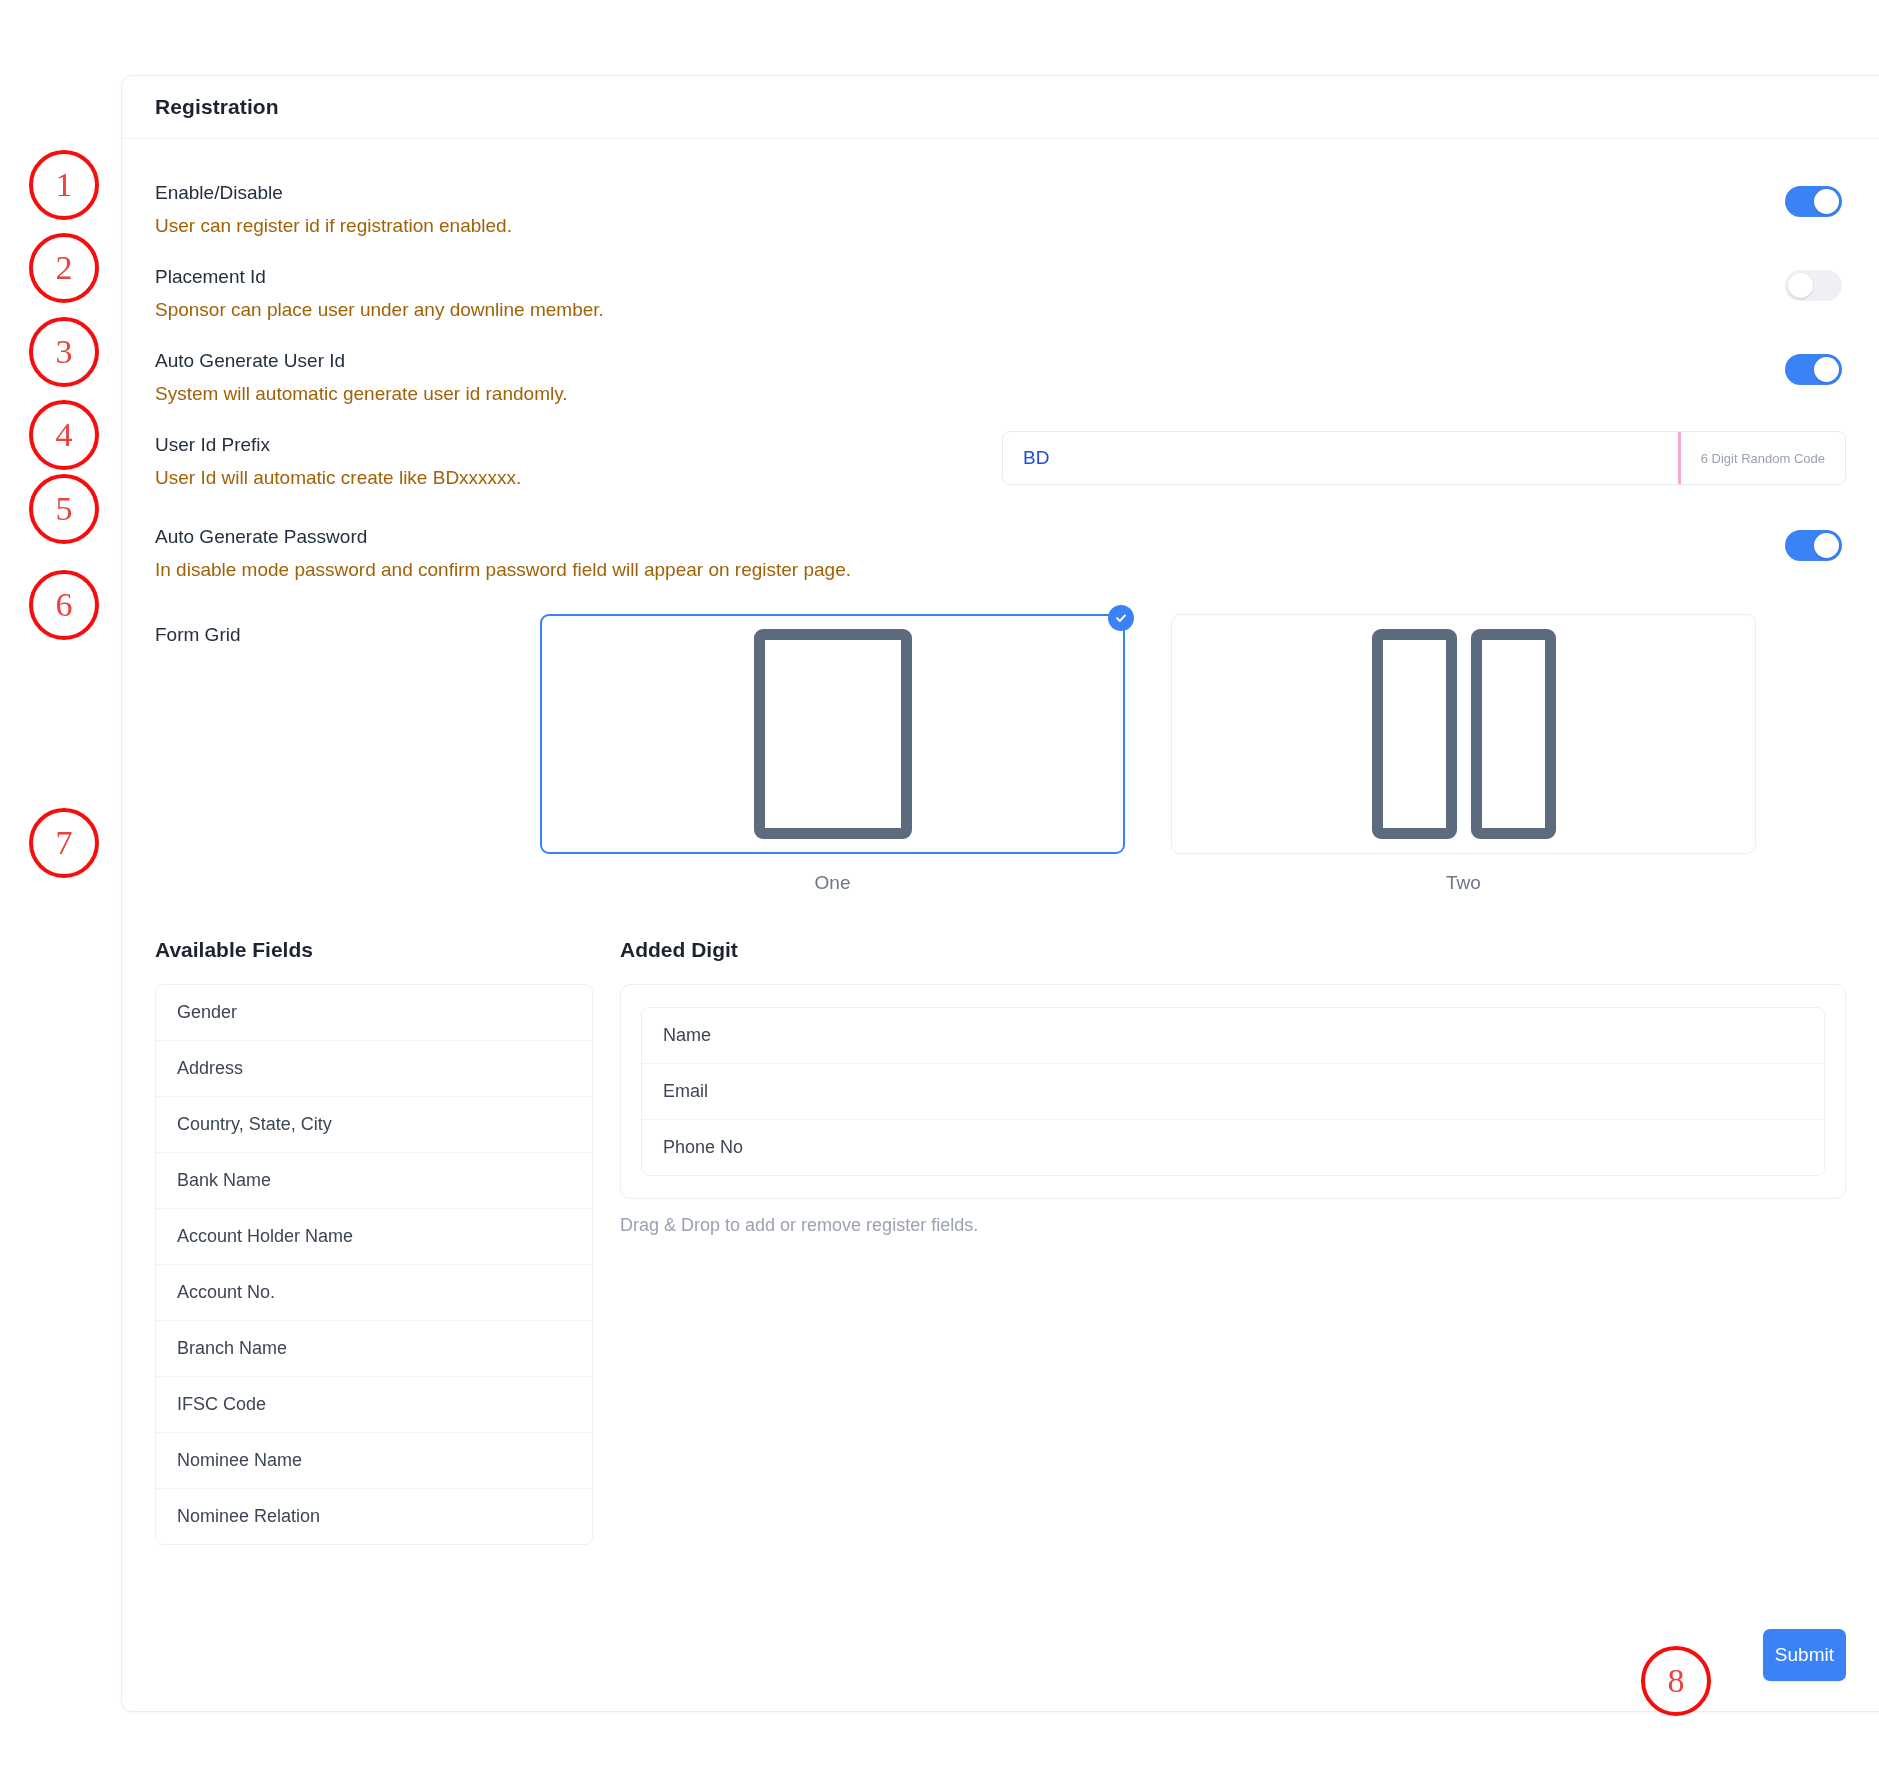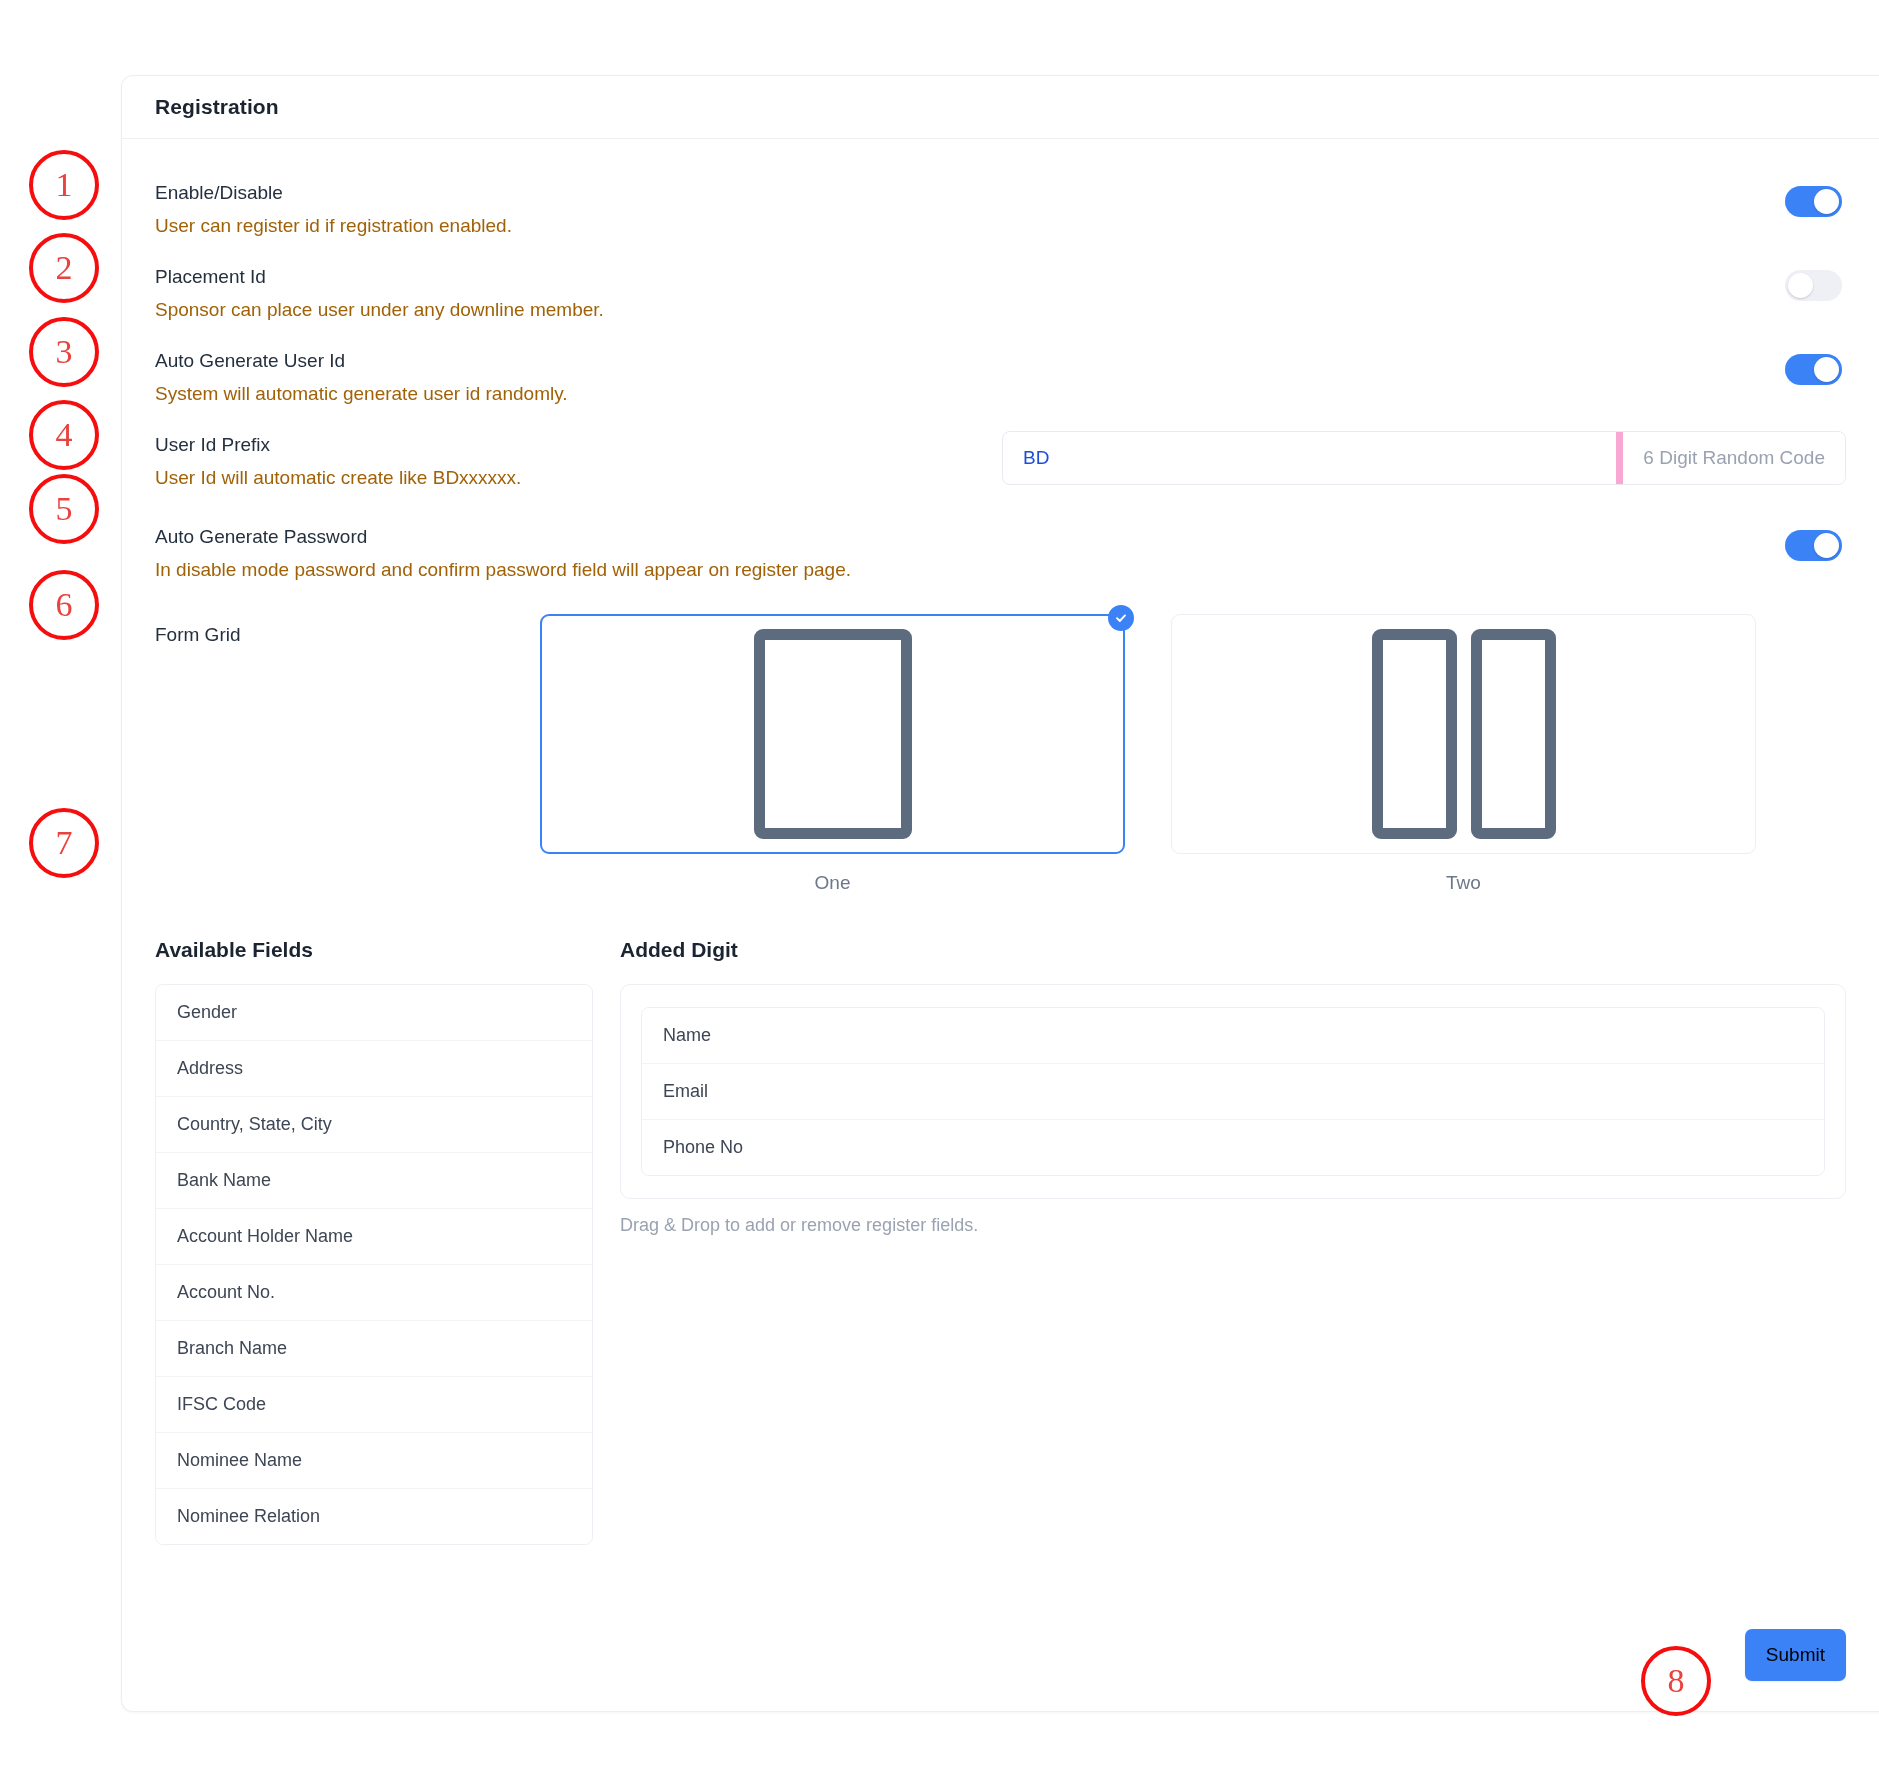--- a/index.html
+++ b/index.html
@@ -125,25 +125,25 @@
     border: none;
     outline: none;
     font-size: 19px;
     color: #1d4ed8;
     padding: 0 20px;
     font-family: "Liberation Sans", sans-serif;
     background: transparent;
   }
   .prefix-suffix {
     flex: none;
-    border-left: 7px solid #f9a8d4;
+    border-left: 3px solid #f9a8d4;
     display: flex;
     align-items: center;
     padding: 0 20px;
-    font-size: 19px;
+    font-size: 13px;
     color: #9aa2b1;
     background: #fff;
   }
 
   
   .grid-row {
     display: flex;
     align-items: flex-start;
     padding-top: 14px;
   }
@@ -250,26 +250,26 @@
   
   .footer {
     position: absolute;
     right: 33px;
     bottom: 30px;
     display: flex;
     align-items: center;
   }
   .submit-btn {
     background: #3b82f6;
-    color: #000000;
+    color: #ffffff;
     border: none;
     border-radius: 7px;
     font-size: 19px;
     font-family: "Liberation Sans", sans-serif;
-    padding: 15px 21px;
+    padding: 15px 12px;
     cursor: pointer;
     box-shadow: 0 1px 2px rgba(16,24,40,0.08);
   }
 </style>
 </head>
 <body>
 
 <div class="badge" style="left:29px; top:150px;">
     <span>1</span>
   </div>

